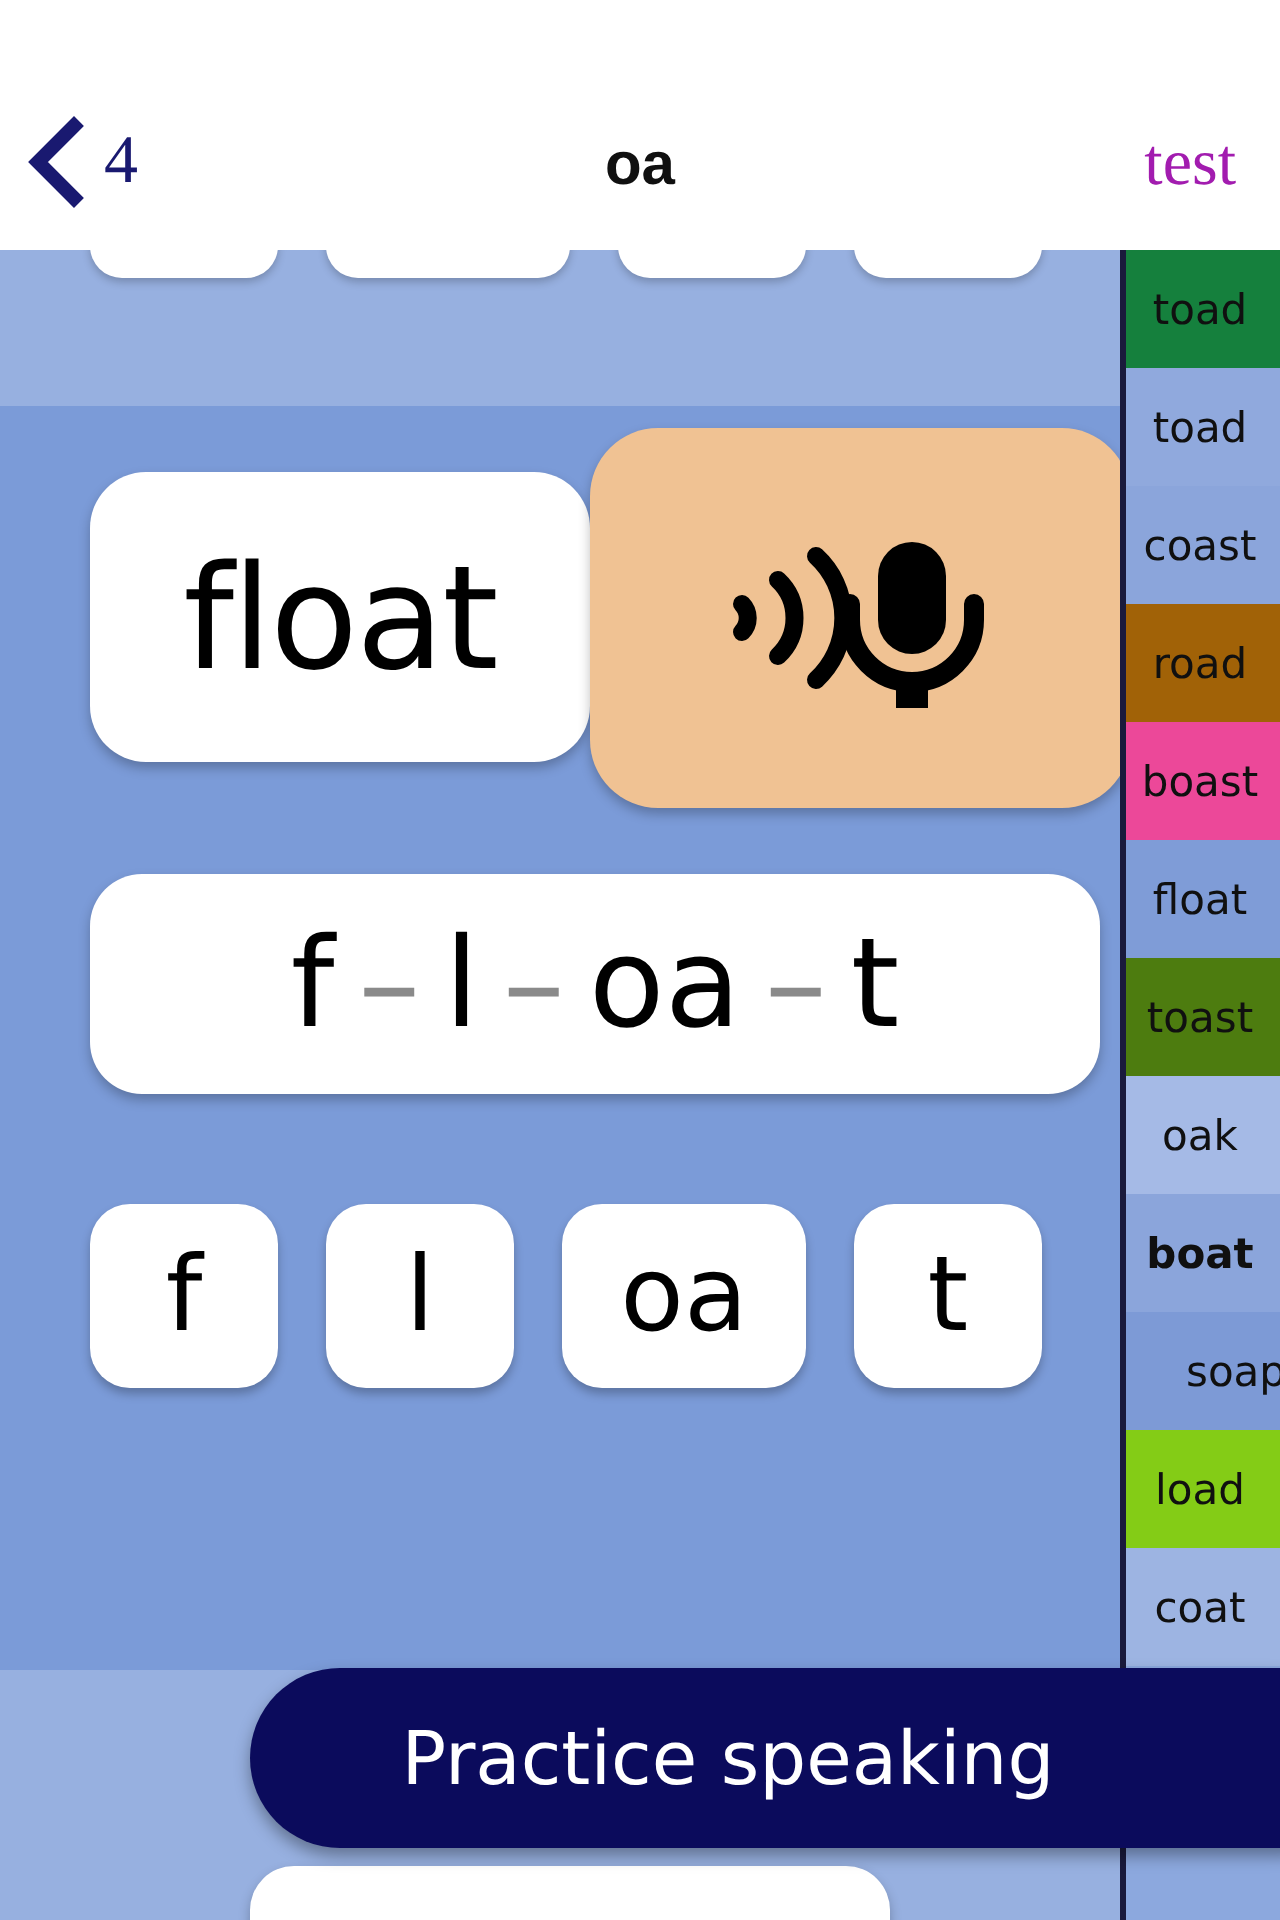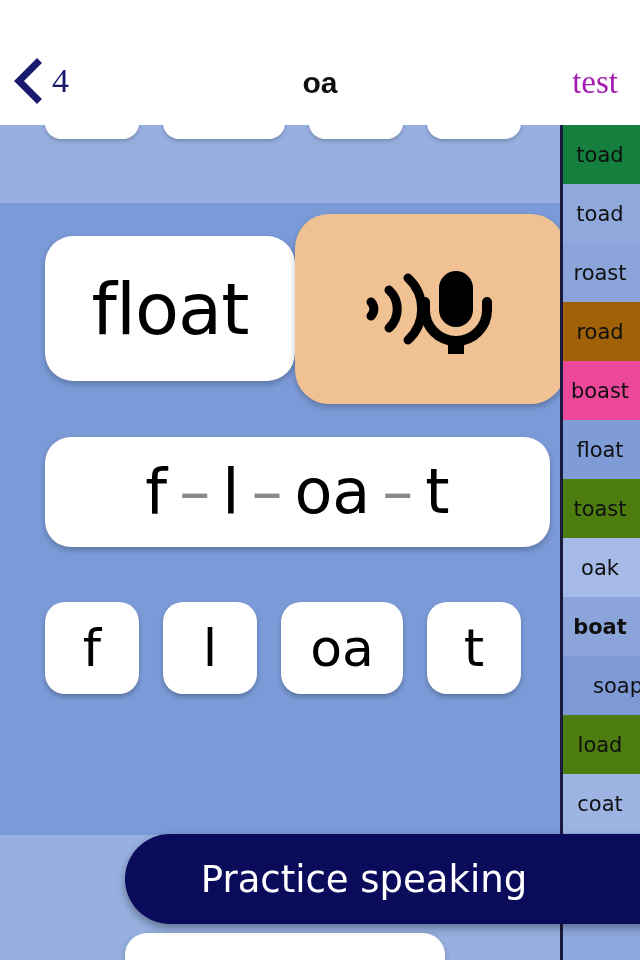--- a/index.html
+++ b/index.html
@@ -289,29 +289,29 @@
         <div class="tile" style="width: 122px; margin-right: 24px;">oa</div>
         <div class="tile" style="width: 94px;">t</div>
       </div>
 
     <div id="partial-bottom"></div>
   </div>
 
   <div id="word-list">
       <div class="word-item" style="background: #15803d;">toad</div>
       <div class="word-item" style="background: rgb(144, 169, 221);">toad</div>
-      <div class="word-item" style="background: rgb(139, 165, 219);">roast</div>
+      <div class="word-item" style="background: rgb(139, 165, 219);">coast</div>
       <div class="word-item" style="background: #a16207;">road</div>
       <div class="word-item" style="background: #ec4899;">boast</div>
       <div class="word-item" style="background: rgb(127, 156, 215);">float</div>
       <div class="word-item" style="background: #4d7c0f;">toast</div>
       <div class="word-item" style="background: rgb(165, 186, 230);">oak</div>
       <div class="word-item" style="background: rgb(139, 165, 219); font-weight: bold;">boat</div>
       <div class="word-item" style="background: rgb(125, 154, 214); padding-left: 36px;">soap</div>
-      <div class="word-item" style="background: #4d7c0f;">load</div>
+      <div class="word-item" style="background: #84cc16;">load</div>
       <div class="word-item" style="background: rgb(157, 180, 226);">coat</div>
     </div>
   <div id="list-divider"></div>
 
   <div id="practice-bar">
     <span id="practice-label">Practice speaking</span>
   </div>
 
   <div id="header">
     <div id="back-button">

